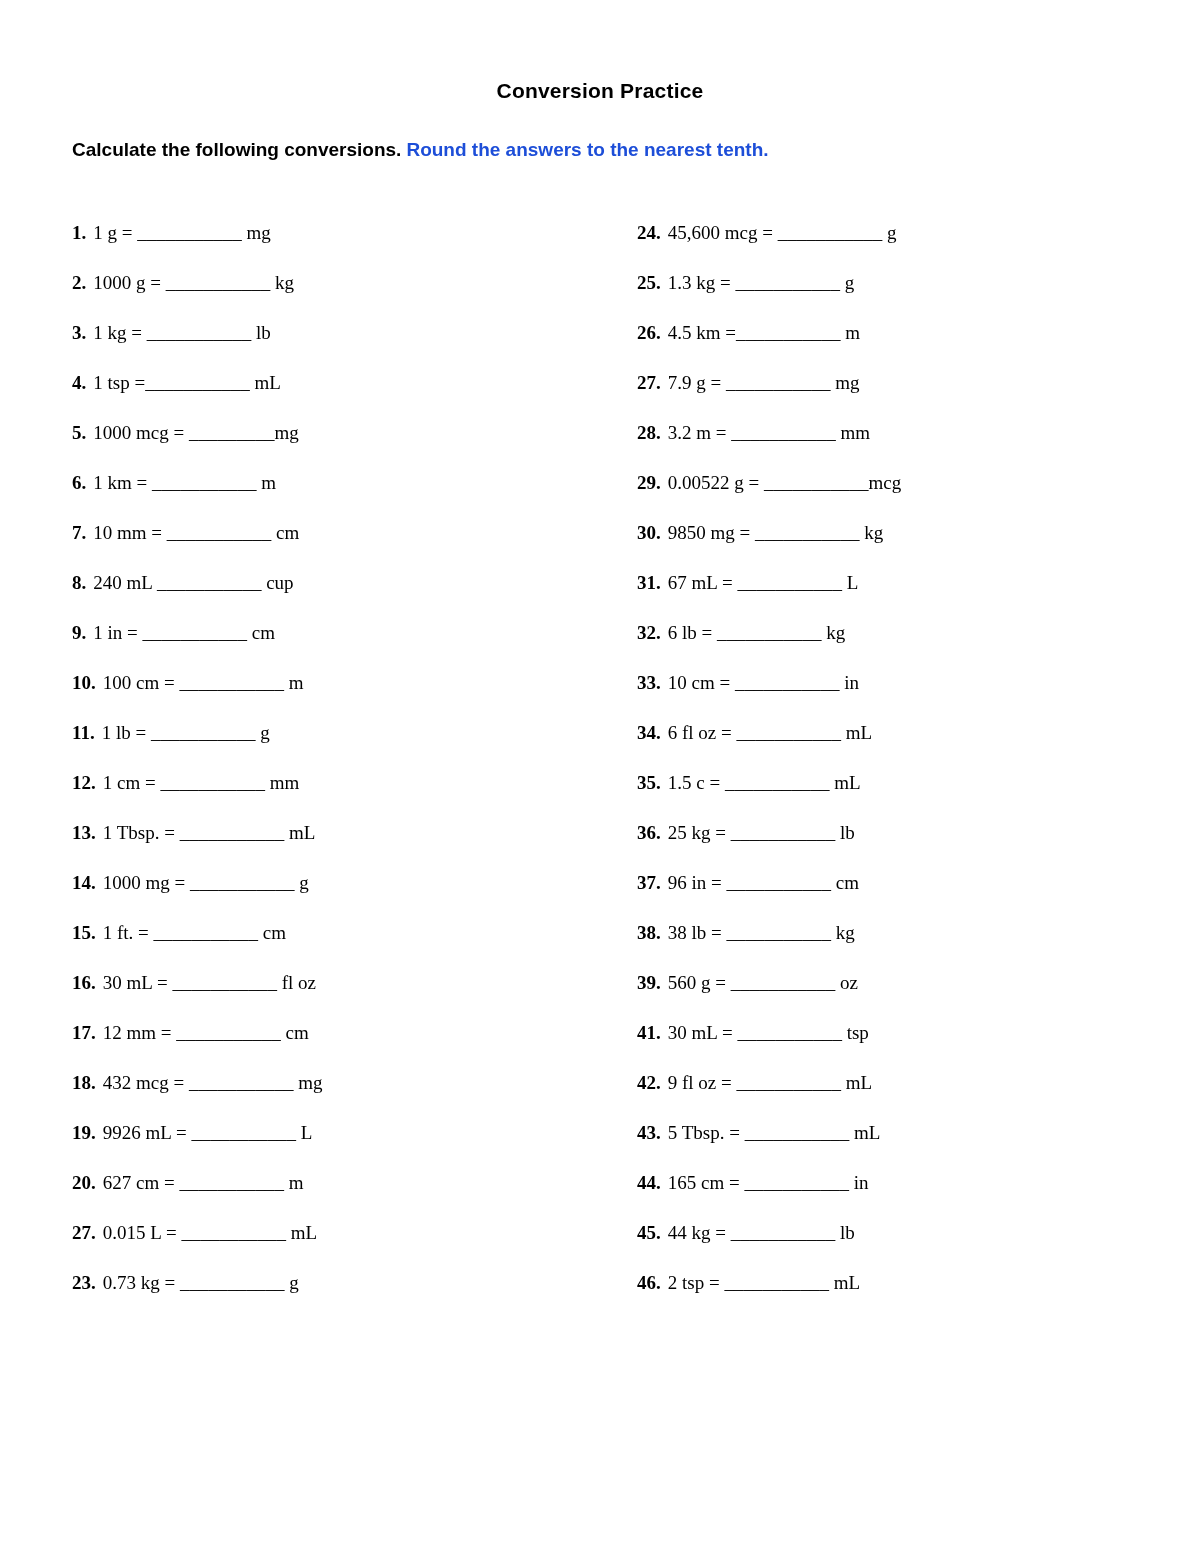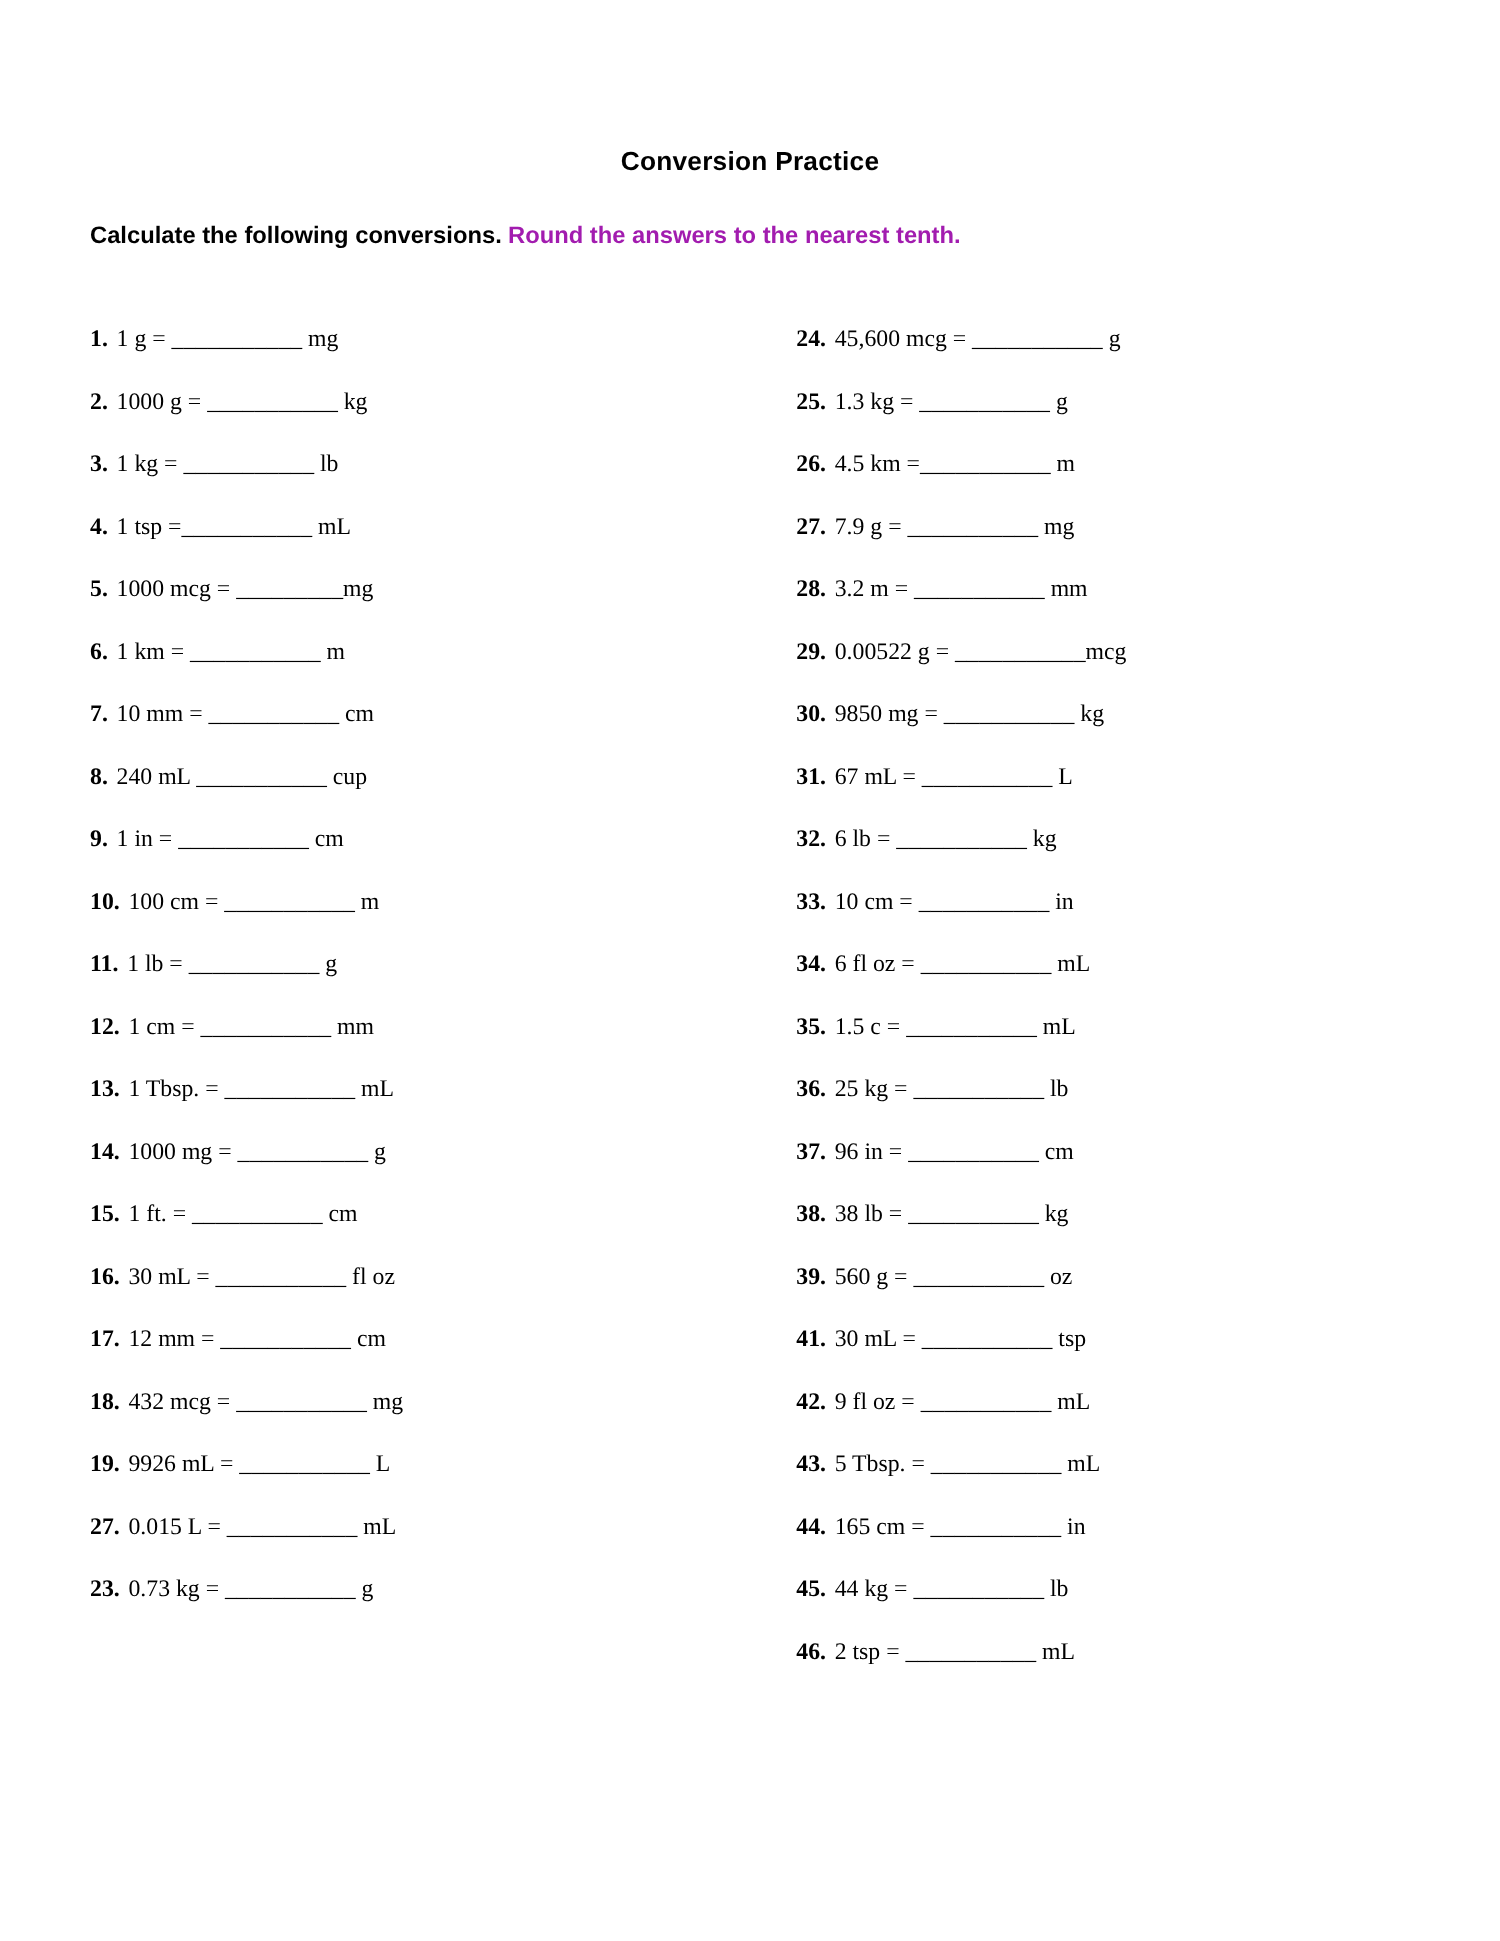--- a/index.html
+++ b/index.html
@@ -11,21 +11,21 @@
     color: #000000;
     overflow: hidden;
   }
   .page {
     width: 1200px;
     height: 1553px;
     background: #ffffff;
     position: relative;
   }
   .title {
-    padding-top: 118px;
+    padding-top: 79px;
     text-align: center;
     font-size: 21px;
     font-weight: bold;
     letter-spacing: 0.2px;
   }
   .instruction {
     margin: 36px 0 0 72px;
     font-size: 19px;
     font-weight: bold;
   }
@@ -50,21 +50,21 @@
   .given, .unit, .blank { font-weight: normal; }
   .blank { letter-spacing: 0; }
 </style>
 </head>
 <body style="color: rgb(0, 0, 0);">
 
 <div class="page" style="background: rgb(255, 255, 255);">
   <div class="title">Conversion Practice</div>
 
   <div class="instruction">
-    <span class="ins-black">Calculate the following conversions.</span><span class="ins-red" style="color: #a21caf;">Round the answers to the nearest tenth.</span>
+    <span class="ins-black">Calculate the following conversions.</span><span class="ins-red" style="color: #1d4ed8;">Round the answers to the nearest tenth.</span>
   </div>
 
   <div class="columns">
     <div class="col-left" id="col-left">
   <div class="problem"><span class="num">1.</span><span class="given">1 g = </span><span class="blank">___________</span><span class="unit"> mg</span></div>
 
   <div class="problem"><span class="num">2.</span><span class="given">1000 g = </span><span class="blank">___________</span><span class="unit"> kg</span></div>
 
   <div class="problem"><span class="num">3.</span><span class="given">1 kg = </span><span class="blank">___________</span><span class="unit"> lb</span></div>
 
@@ -93,20 +93,21 @@
   <div class="problem"><span class="num">15.</span><span class="given">1 ft. = </span><span class="blank">___________</span><span class="unit"> cm</span></div>
 
   <div class="problem"><span class="num">16.</span><span class="given">30 mL = </span><span class="blank">___________</span><span class="unit"> fl oz</span></div>
 
   <div class="problem"><span class="num">17.</span><span class="given">12 mm = </span><span class="blank">___________</span><span class="unit"> cm</span></div>
 
   <div class="problem"><span class="num">18.</span><span class="given">432 mcg = </span><span class="blank">___________</span><span class="unit"> mg</span></div>
 
   <div class="problem"><span class="num">19.</span><span class="given">9926 mL = </span><span class="blank">___________</span><span class="unit"> L</span></div>
 
+  <div class="problem"><span class="num">20.</span><span class="given">627 cm = </span><span class="blank">___________</span><span class="unit"> m</span></div>
 
 
   <div class="problem"><span class="num">27.</span><span class="given">0.015 L = </span><span class="blank">___________</span><span class="unit"> mL</span></div>
 
   <div class="problem"><span class="num">23.</span><span class="given">0.73 kg = </span><span class="blank">___________</span><span class="unit"> g</span></div>
 </div>
     <div class="col-right" id="col-right">
   <div class="problem"><span class="num">24.</span><span class="given">45,600 mcg = </span><span class="blank">___________</span><span class="unit"> g</span></div>
 
   <div class="problem"><span class="num">25.</span><span class="given">1.3 kg = </span><span class="blank">___________</span><span class="unit"> g</span></div>

